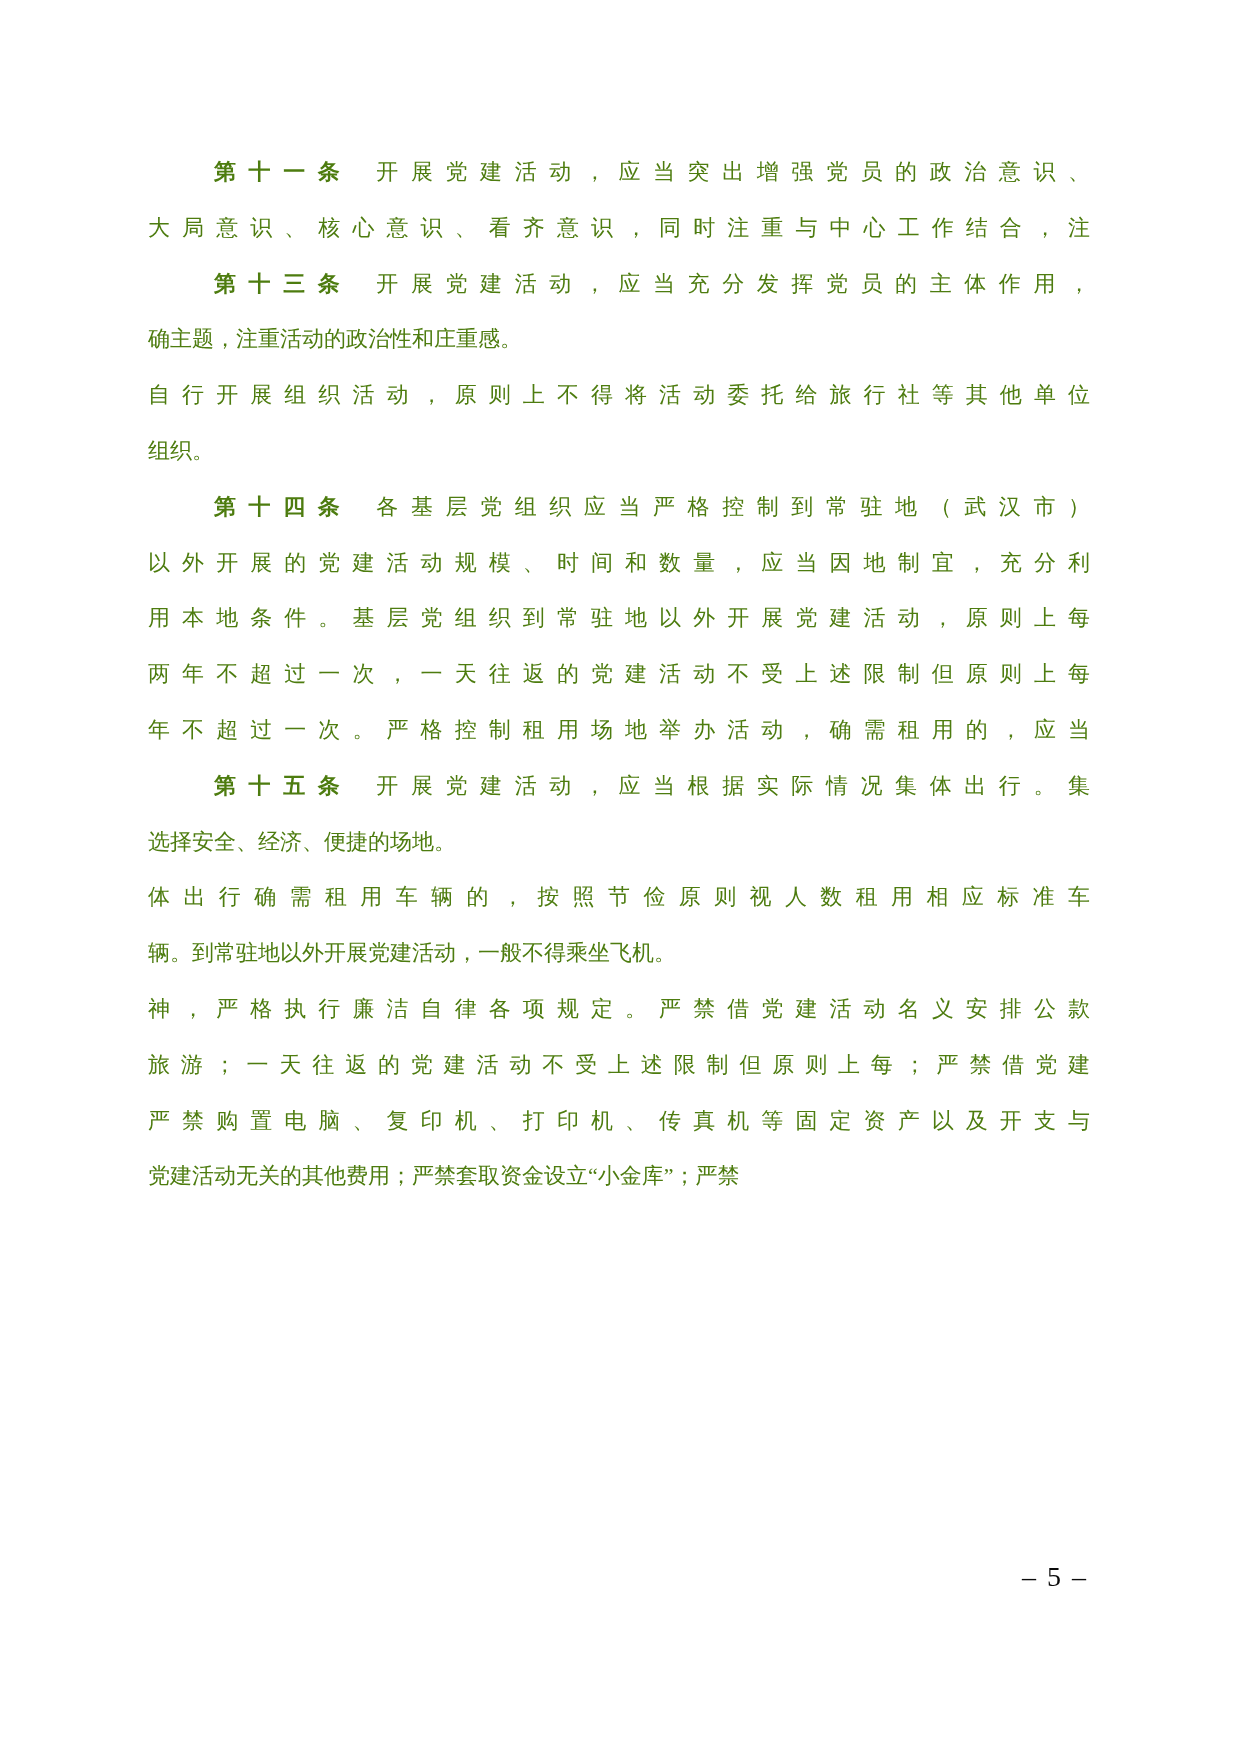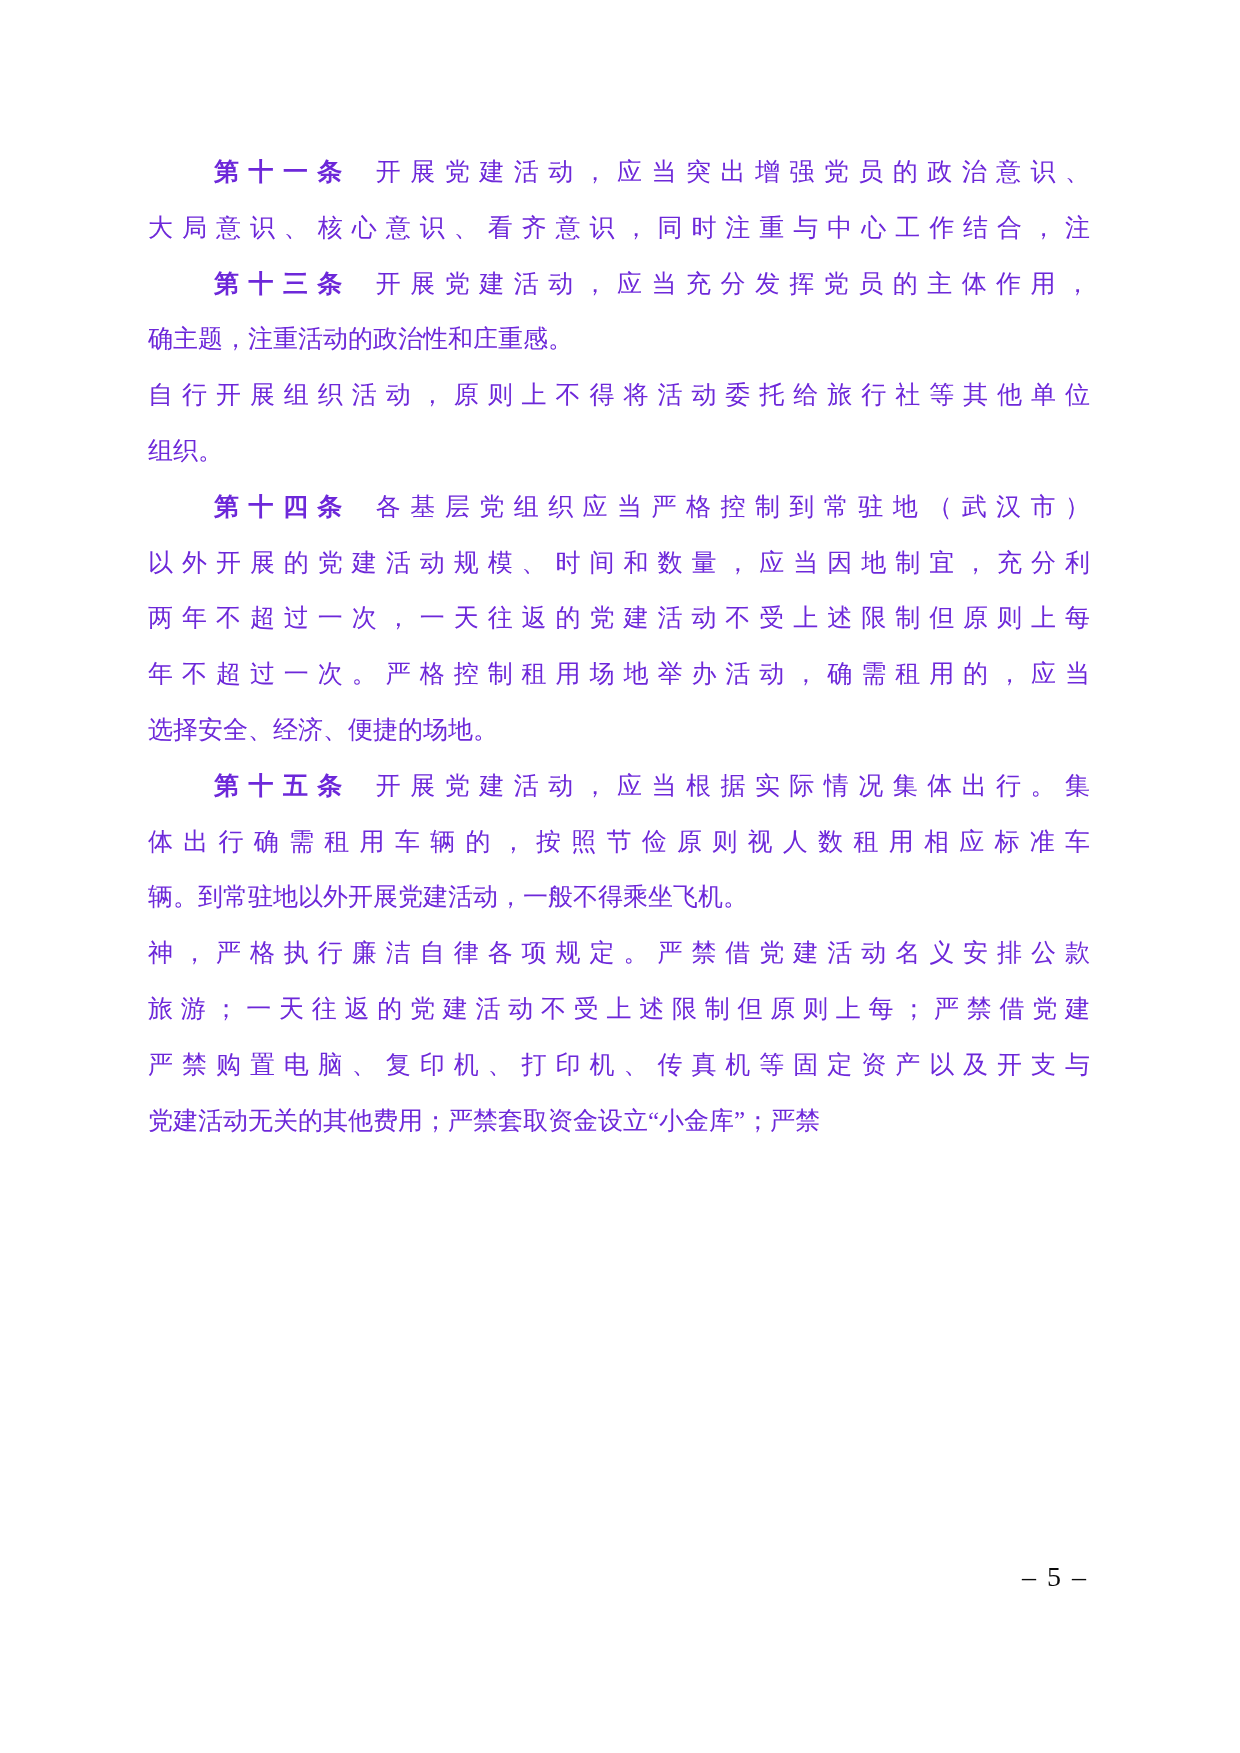--- a/index.html
+++ b/index.html
@@ -14,26 +14,26 @@
     font-family: "Liberation Serif", "DejaVu Serif", serif;
     color: #000;
   }
   .doc-body {
     position: absolute;
     left: 148px;
     top: 144px;
     width: 942px;
   }
   .line {
-    font-size: 25px;
+    font-size: 22px;
     line-height: 55.8px;
     height: 55.8px;
     text-align: justify;
     text-align-last: justify;
-    color: #6d28d9;
+    color: #4d7c0f;
   }
   .line.lastline {
     text-align-last: left;
   }
   .line.first {
     text-indent: 66px;
   }
   .art-num {
     font-weight: 700;
     margin-right: 24px;
@@ -53,24 +53,25 @@
 
 <div class="doc-body">
     <div class="line first"><b class="art-num">第十一条</b><span>开展党建活动，应当突出增强党员的政治意识、</span></div>
     <div class="line">大局意识、核心意识、看齐意识，同时注重与中心工作结合，注</div>
     <div class="line first"><b class="art-num">第十三条</b><span>开展党建活动，应当充分发挥党员的主体作用，</span></div>
     <div class="line lastline">确主题，注重活动的政治性和庄重感。</div>
     <div class="line">自行开展组织活动，原则上不得将活动委托给旅行社等其他单位</div>
     <div class="line lastline">组织。</div>
     <div class="line first"><b class="art-num">第十四条</b><span>各基层党组织应当严格控制到常驻地（武汉市）</span></div>
     <div class="line">以外开展的党建活动规模、时间和数量，应当因地制宜，充分利</div>
+    <div class="line">用本地条件。基层党组织到常驻地以外开展党建活动，原则上每</div>
     <div class="line">两年不超过一次，一天往返的党建活动不受上述限制但原则上每</div>
     <div class="line">年不超过一次。严格控制租用场地举办活动，确需租用的，应当</div>
+    <div class="line first"><b class="art-num">第十五条</b><span>开展党建活动，应当根据实际情况集体出行。集</span></div>
     <div class="line lastline">选择安全、经济、便捷的场地。</div>
-    <div class="line first"><b class="art-num">第十五条</b><span>开展党建活动，应当根据实际情况集体出行。集</span></div>
     <div class="line">体出行确需租用车辆的，按照节俭原则视人数租用相应标准车</div>
     <div class="line lastline">辆。到常驻地以外开展党建活动，一般不得乘坐飞机。</div>
     <div class="line">神，严格执行廉洁自律各项规定。严禁借党建活动名义安排公款</div>
     <div class="line">旅游；一天往返的党建活动不受上述限制但原则上每；严禁借党建</div>
     <div class="line">严禁购置电脑、复印机、打印机、传真机等固定资产以及开支与</div>
     <div class="line lastline">党建活动无关的其他费用；严禁套取资金设立“小金库”；严禁</div>
   </div>
 
 <div class="page-footer">– 5 –</div>
 

